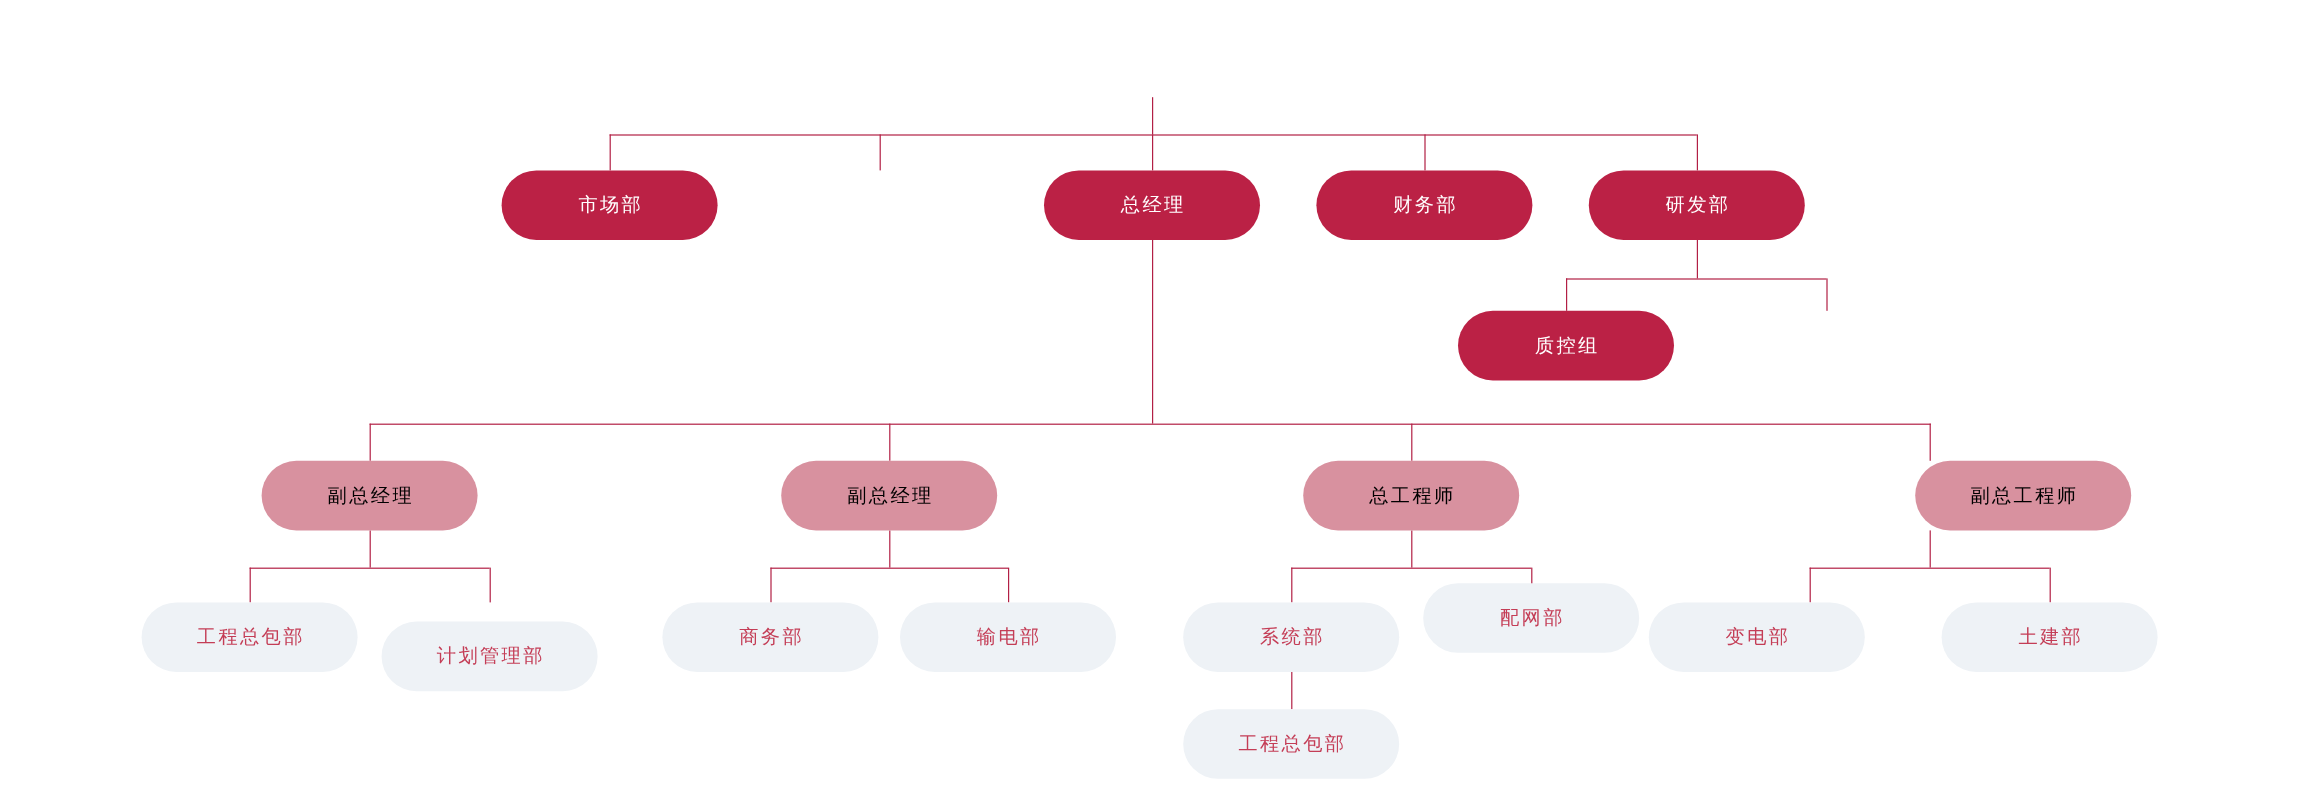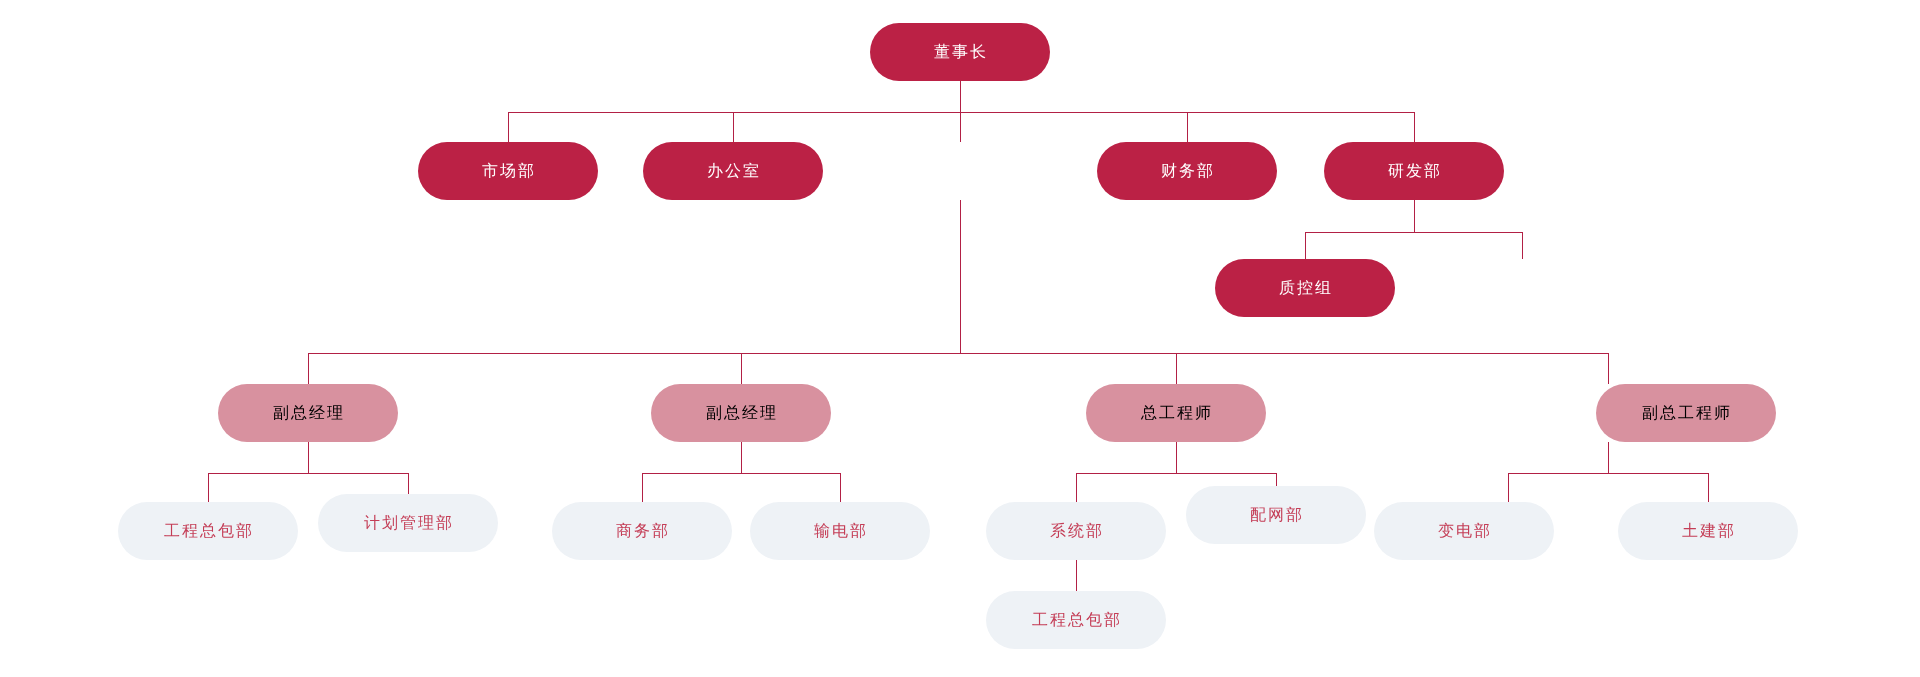--- a/index.html
+++ b/index.html
@@ -75,28 +75,25 @@
     <div class="conn h" style="left: 1508px; width: 200px; top: 473px;"></div>
     <div class="conn v" style="left: 208px; top: 473px; height: 29px;"></div>
     <div class="conn v" style="left: 408px; top: 473px; height: 29px;"></div>
     <div class="conn v" style="left: 642px; top: 473px; height: 29px;"></div>
     <div class="conn v" style="left: 840px; top: 473px; height: 29px;"></div>
     <div class="conn v" style="left: 1076px; top: 473px; height: 29px;"></div>
     <div class="conn v" style="left: 1276px; top: 473px; height: 29px;"></div>
     <div class="conn v" style="left: 1508px; top: 473px; height: 29px;"></div>
     <div class="conn v" style="left: 1708px; top: 473px; height: 29px;"></div>
     <div class="conn v" style="left: 1076px; top: 560px; height: 31px;"></div>
-    <div class="node primary" style="left: 870px; top: 23px;">
-      <span>董事长</span>
-    </div>
     <div class="node primary" style="left: 418px; top: 142px;">
       <span>市场部</span>
     </div>
-    <div class="node primary" style="left: 643px; top: 142px;">
-      <span>办公室</span>
+    <div class="node primary" style="left: 870px; top: 142px;">
+      <span>总经理</span>
     </div>
     <div class="node primary" style="left: 1097px; top: 142px;">
       <span>财务部</span>
     </div>
     <div class="node primary" style="left: 1324px; top: 142px;">
       <span>研发部</span>
     </div>
     <div class="node primary" style="left: 1215px; top: 259px;">
       <span>质控组</span>
     </div>
@@ -108,21 +105,21 @@
     </div>
     <div class="node secondary" style="left: 1086px; top: 384px;">
       <span>总工程师</span>
     </div>
     <div class="node secondary" style="left: 1596px; top: 384px;">
       <span>副总工程师</span>
     </div>
     <div class="node light" style="left: 118px; top: 502px;">
       <span>工程总包部</span>
     </div>
-    <div class="node light" style="left: 318px; top: 494px;">
+    <div class="node light" style="left: 318px; top: 518px;">
       <span>计划管理部</span>
     </div>
     <div class="node light" style="left: 552px; top: 502px;">
       <span>商务部</span>
     </div>
     <div class="node light" style="left: 750px; top: 502px;">
       <span>输电部</span>
     </div>
     <div class="node light" style="left: 986px; top: 502px;">
       <span>系统部</span>

